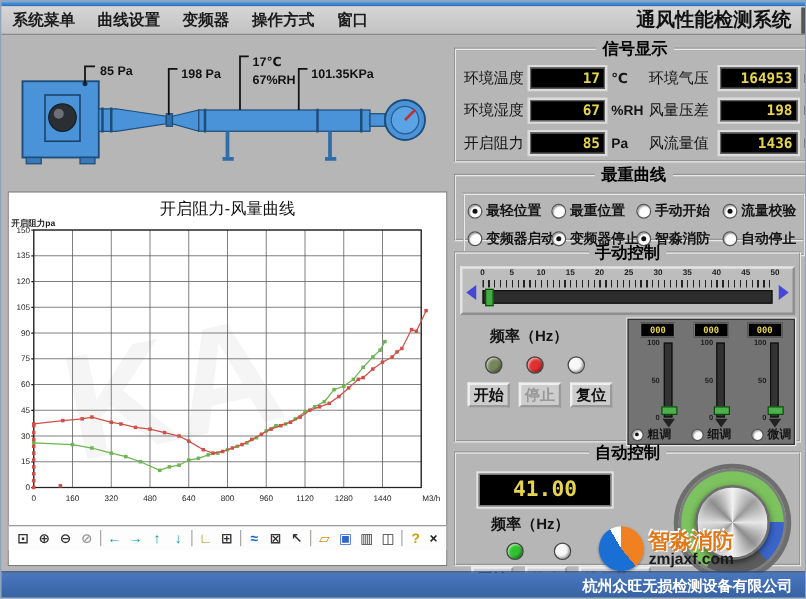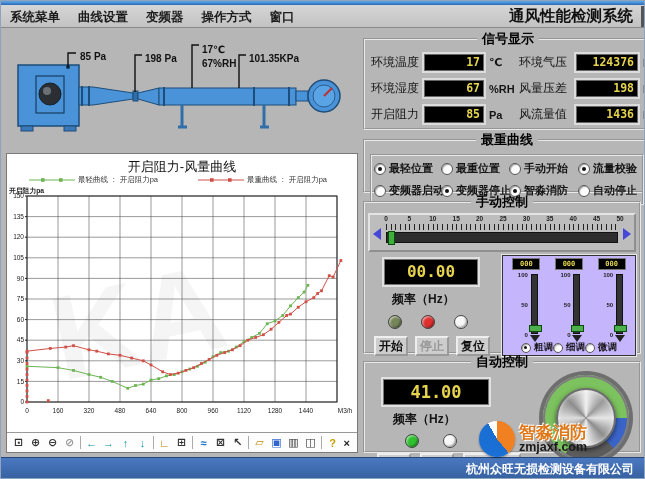--- a/index.html
+++ b/index.html
@@ -48,30 +48,30 @@
   #manual-lower{display:flex;padding:3px 3px 0 3px;}
   #manual-left{width:134px;flex:none;}
   .digital{background:#000;border:1px solid #777;box-shadow:0 0 0 2px #e0e0e0;color:#e6d44e;font-family:"DejaVu Sans Mono",monospace;font-weight:bold;text-align:center;}
   #manual-display{width:92px;height:24px;line-height:24px;font-size:16px;margin:4px 0 0 16px;}
   .freq-label{font-size:12px;font-weight:bold;color:#141414;margin:6px 0 0 24px;}
   .lights-row{display:flex;gap:19px;margin:7px 0 0 20px;}
   .light{width:12px;height:12px;border-radius:50%;border:1px solid #444;box-shadow:inset 1px 1px 2px rgba(255,255,255,.65),inset -1px -1px 2px rgba(0,0,0,.4);flex:none;}
   .btn-row{display:flex;gap:7px;margin:7px 0 0 6px;}
   .btn{height:20px;min-width:34px;background:#cdcdcd;border:2px outset #eee;font-family:"Liberation Sans","DejaVu Sans",sans-serif;font-weight:bold;font-size:12px;color:#111;padding:0 3px;line-height:15px;}
   .btn.disabled{color:#979797;text-align:center;}
-  #vslider-panel{flex:1;margin-left:0;background:#c4b5fd;border:1px solid #333;box-shadow:0 0 0 1px #e8e8e8;padding:2px 2px 1px 2px;display:flex;flex-direction:column;}
+  #vslider-panel{flex:1;margin-left:0;background:#737373;border:1px solid #333;box-shadow:0 0 0 1px #e8e8e8;padding:2px 2px 1px 2px;display:flex;flex-direction:column;}
   #vslider-row{display:flex;justify-content:space-around;flex:1;}
   .vslider{width:40px;display:flex;flex-direction:column;align-items:center;}
   .vs-display{width:26px;height:10px;line-height:10px;font-size:7px;box-shadow:none;margin-bottom:2px;}
   .vs-body{display:flex;gap:3px;height:66px;}
   .vs-scale{display:flex;flex-direction:column;justify-content:space-between;font-size:6px;font-weight:bold;color:#1d1d1d;text-align:right;width:13px;}
   .vs-track{width:5px;background:#333;border:1px solid #111;position:relative;height:58px;margin-top:2px;}
   .vs-thumb{position:absolute;bottom:1px;left:-3px;width:11px;height:5px;background:#4db04d;border:1px solid #0a4d0a;}
   .vs-arrow{position:absolute;bottom:-9px;left:-2px;width:0;height:0;border-left:5px solid transparent;border-right:5px solid transparent;border-top:7px solid #222;}
-  #adjust-row{display:flex;justify-content:center;margin-top:3px;}
+  #adjust-row{display:flex;justify-content:space-between;margin-top:3px;}
   #adjust-row .rb{width:8px;height:8px;}
   #adjust-row .rb.sel::after{left:2px;top:2px;width:3px;height:3px;}
   #adjust-row span.lbl{font-size:9.5px;}
   
   #auto-left{position:absolute;left:8px;top:2px;width:160px;}
   #auto-display{width:104px;height:24px;line-height:24px;font-size:17px;margin:6px 0 0 10px;}
   #auto-lights{margin:6px 0 0 32px;gap:24px;}
   #auto-btns{margin:5px 0 0 4px;gap:9px;}
   .knob{position:absolute;right:10px;top:4px;width:86px;height:86px;border-radius:50%;background:conic-gradient(from 210deg,#7cc25e 0 240deg,#3a64c8 240deg 288deg,#5c5c5c 288deg 360deg);box-shadow:0 0 0 4px #6e6e6e,inset 0 0 0 2px #7e7e7e;display:flex;align-items:center;justify-content:center;}
   .knob-cap{width:56px;height:56px;border-radius:50%;border:2px solid #6d6d6d;background:conic-gradient(#f1f1f1,#9a9a9a,#e6e6e6,#8d8d8d,#f1f1f1,#9a9a9a,#dedede,#8d8d8d,#f1f1f1);box-shadow:0 2px 5px rgba(0,0,0,.55),inset 0 0 5px rgba(255,255,255,.55);}
@@ -135,38 +135,20 @@
       <text x="206" y="60" font-size="10" font-weight="bold" fill="#111">17℃</text>
       <text x="206" y="74" font-size="10" font-weight="bold" fill="#111">67%RH</text>
 
       <path d="M243 95 L243 62 L250 62" fill="none" stroke="#111" stroke-width="1.4"></path>
       <text x="253" y="69" font-size="10" font-weight="bold" fill="#111">101.35KPa</text>
     </svg>
   </div>
 
   <div id="chart-panel">
     <div id="chart-title">开启阻力-风量曲线</div>
-    <div id="chart-legend">
-        <span class="legend-entry">
-          <svg width="46" height="8">
-            <line x1="0" y1="4" x2="46" y2="4" stroke="#6db453"></line>
-            <rect x="12" y="2.2" width="3.6" height="3.6" fill="#6db453"></rect>
-            <rect x="30" y="2.2" width="3.6" height="3.6" fill="#6db453"></rect>
-          </svg>
-          <span>最轻曲线 ： 开启阻力pa</span>
-        </span>
-        <span class="legend-entry">
-          <svg width="46" height="8">
-            <line x1="0" y1="4" x2="46" y2="4" stroke="#d05048"></line>
-            <rect x="12" y="2.2" width="3.6" height="3.6" fill="#d05048"></rect>
-            <rect x="30" y="2.2" width="3.6" height="3.6" fill="#d05048"></rect>
-          </svg>
-          <span>最重曲线 ： 开启阻力pa</span>
-        </span>
-      </div>
     <div id="plot-wrap">
       <svg id="plot" width="350" height="246">
           <text x="55" y="195" font-size="120" font-weight="bold" fill="rgba(110,110,110,0.07)" transform="rotate(-12 55 195)">KA</text>
           <line x1="20" y1="10" x2="20" y2="216" stroke="#555" stroke-width="0.6"></line>
           <line x1="51" y1="10" x2="51" y2="216" stroke="#555" stroke-width="0.6"></line>
           <line x1="82" y1="10" x2="82" y2="216" stroke="#555" stroke-width="0.6"></line>
           <line x1="113" y1="10" x2="113" y2="216" stroke="#555" stroke-width="0.6"></line>
           <line x1="144" y1="10" x2="144" y2="216" stroke="#555" stroke-width="0.6"></line>
           <line x1="175" y1="10" x2="175" y2="216" stroke="#555" stroke-width="0.6"></line>
           <line x1="206" y1="10" x2="206" y2="216" stroke="#555" stroke-width="0.6"></line>
@@ -331,21 +313,21 @@
       </div>
   </div>
 
   <fieldset id="signal" style="left:362px;top:29px;width:278px;height:100px;">
     <legend>信号显示</legend>
     <div id="signal-grid">
         <span class="sig-label">环境温度</span>
         <span class="sig-display">17</span>
         <span class="sig-unit">℃</span>
         <span class="sig-label">环境气压</span>
-        <span class="sig-display">124376</span>
+        <span class="sig-display">164953</span>
         <span class="sig-unit">Pa</span>
         <span class="sig-label">环境湿度</span>
         <span class="sig-display">67</span>
         <span class="sig-unit">%RH</span>
         <span class="sig-label">风量压差</span>
         <span class="sig-display">198</span>
         <span class="sig-unit">Pa</span>
         <span class="sig-label">开启阻力</span>
         <span class="sig-display">85</span>
         <span class="sig-unit">Pa</span>
@@ -411,21 +393,20 @@
         </div>
       <div id="slider-ticks"></div>
       <div id="slider-track">
           <div id="slider-thumb"></div>
         </div>
       <div class="sl-arrow" id="sl-left"></div>
       <div class="sl-arrow" id="sl-right"></div>
     </div>
     <div id="manual-lower">
       <div id="manual-left">
-        <div id="manual-display" class="digital">00.00</div>
         <div class="freq-label">频率（Hz）</div>
         <div class="lights-row" id="manual-lights">
             <span class="light" style="background: rgb(118, 134, 90);"></span>
             <span class="light" style="background: rgb(224, 48, 48);"></span>
             <span class="light" style="background: rgb(248, 248, 248);"></span>
           </div>
         <div class="btn-row" id="manual-btns">
             <button class="btn">开始</button>
             <button class="btn disabled">停止</button>
             <button class="btn">复位</button>

